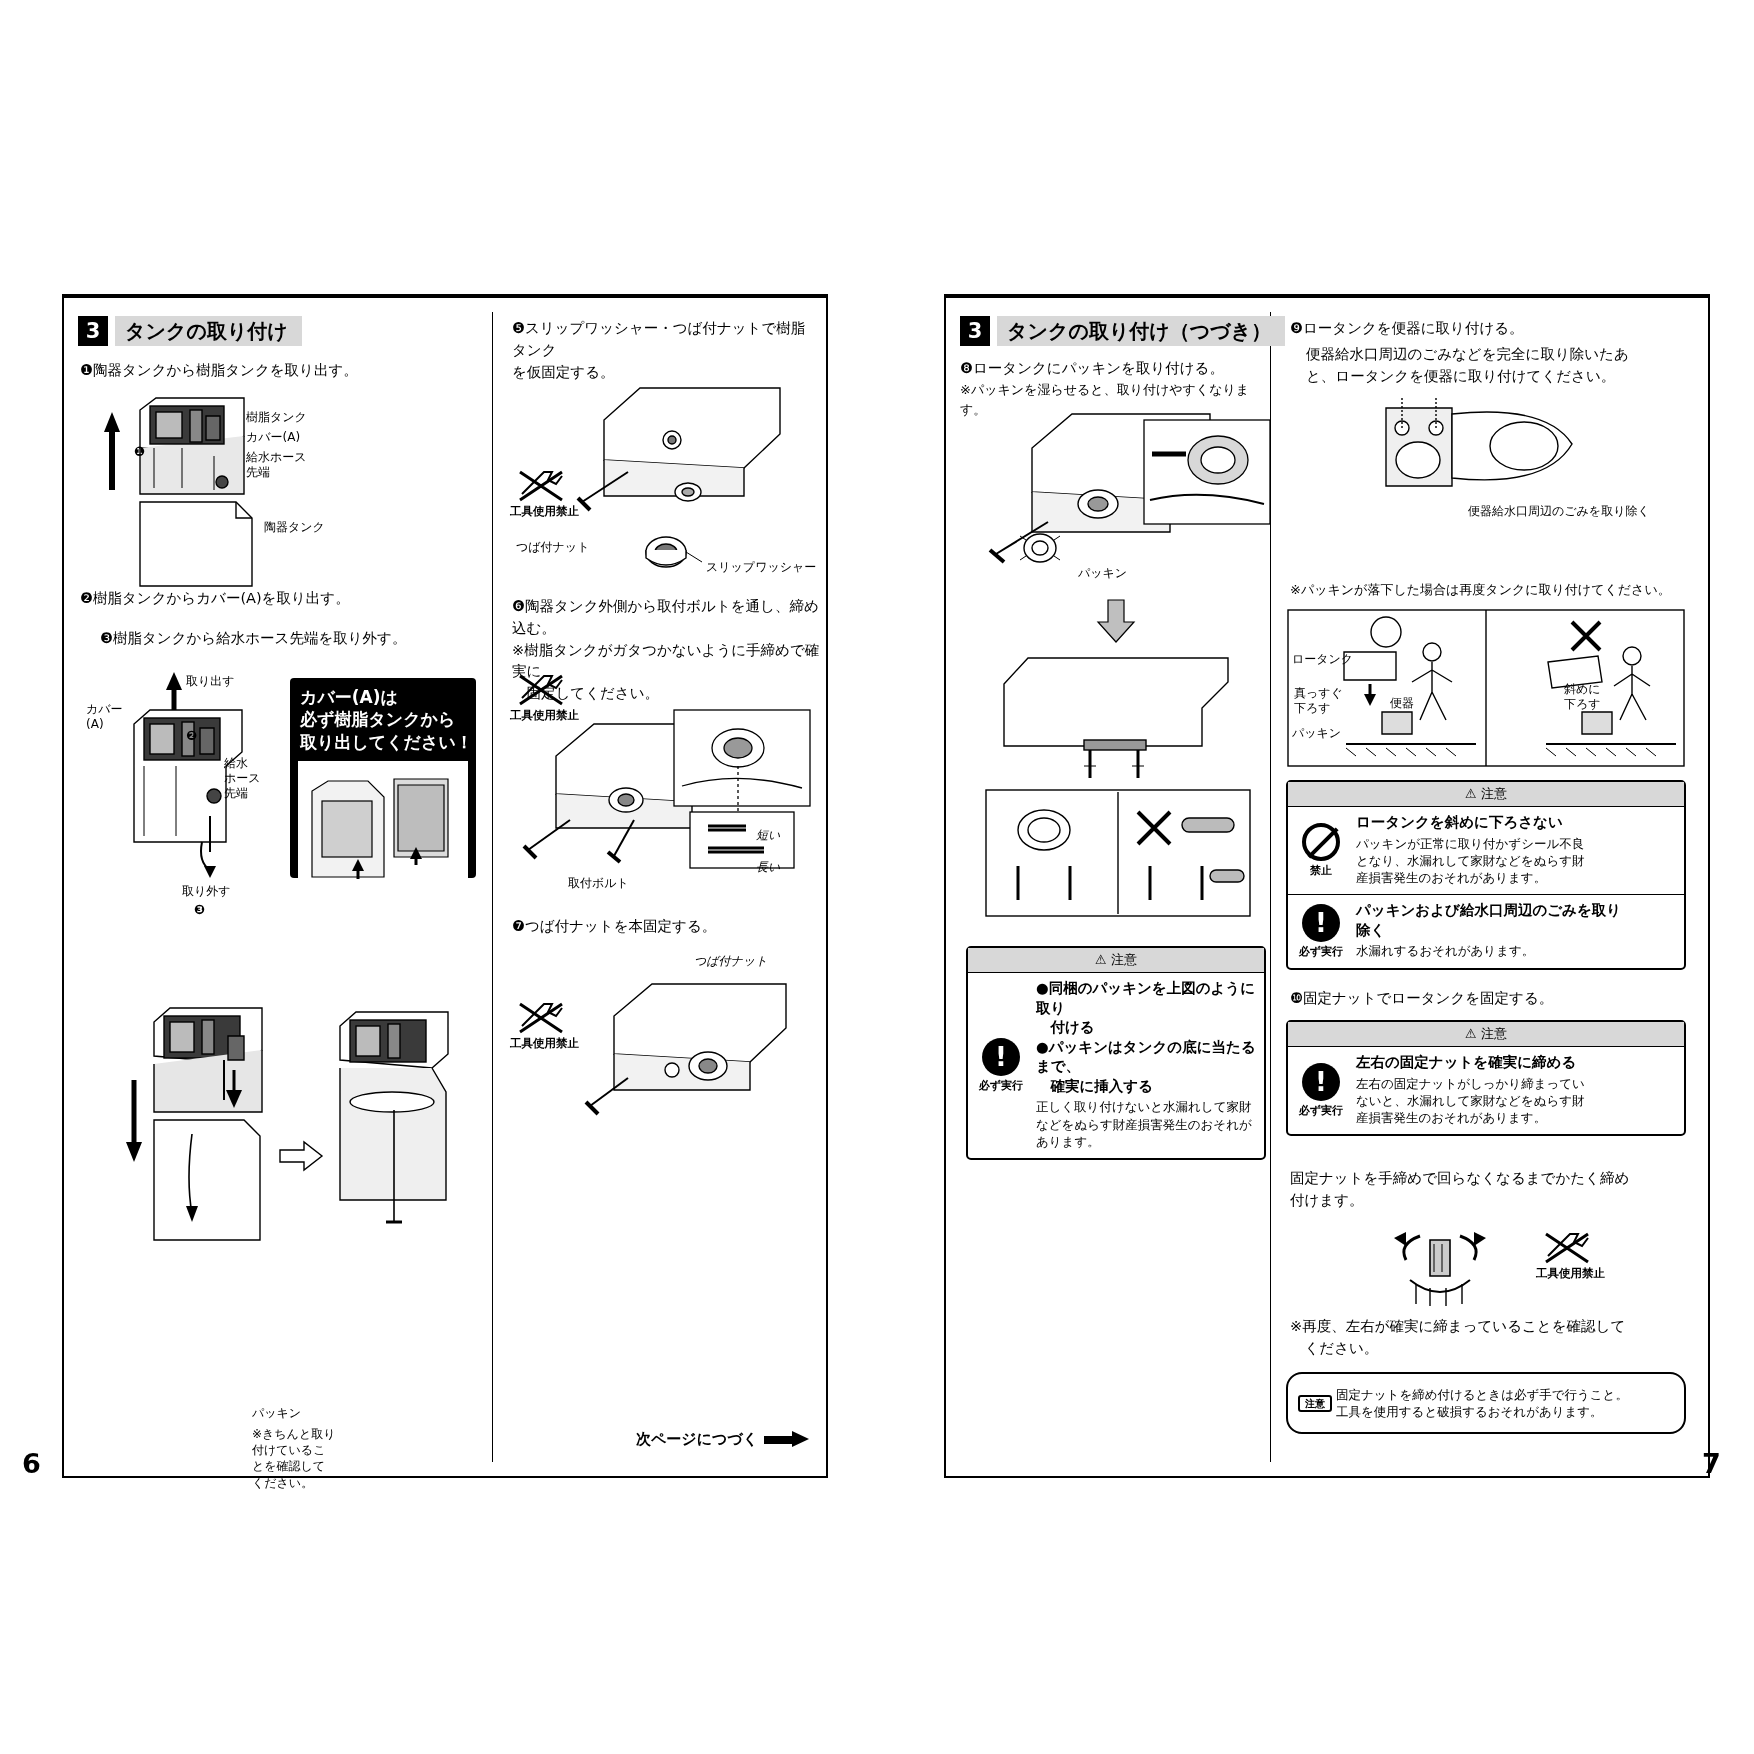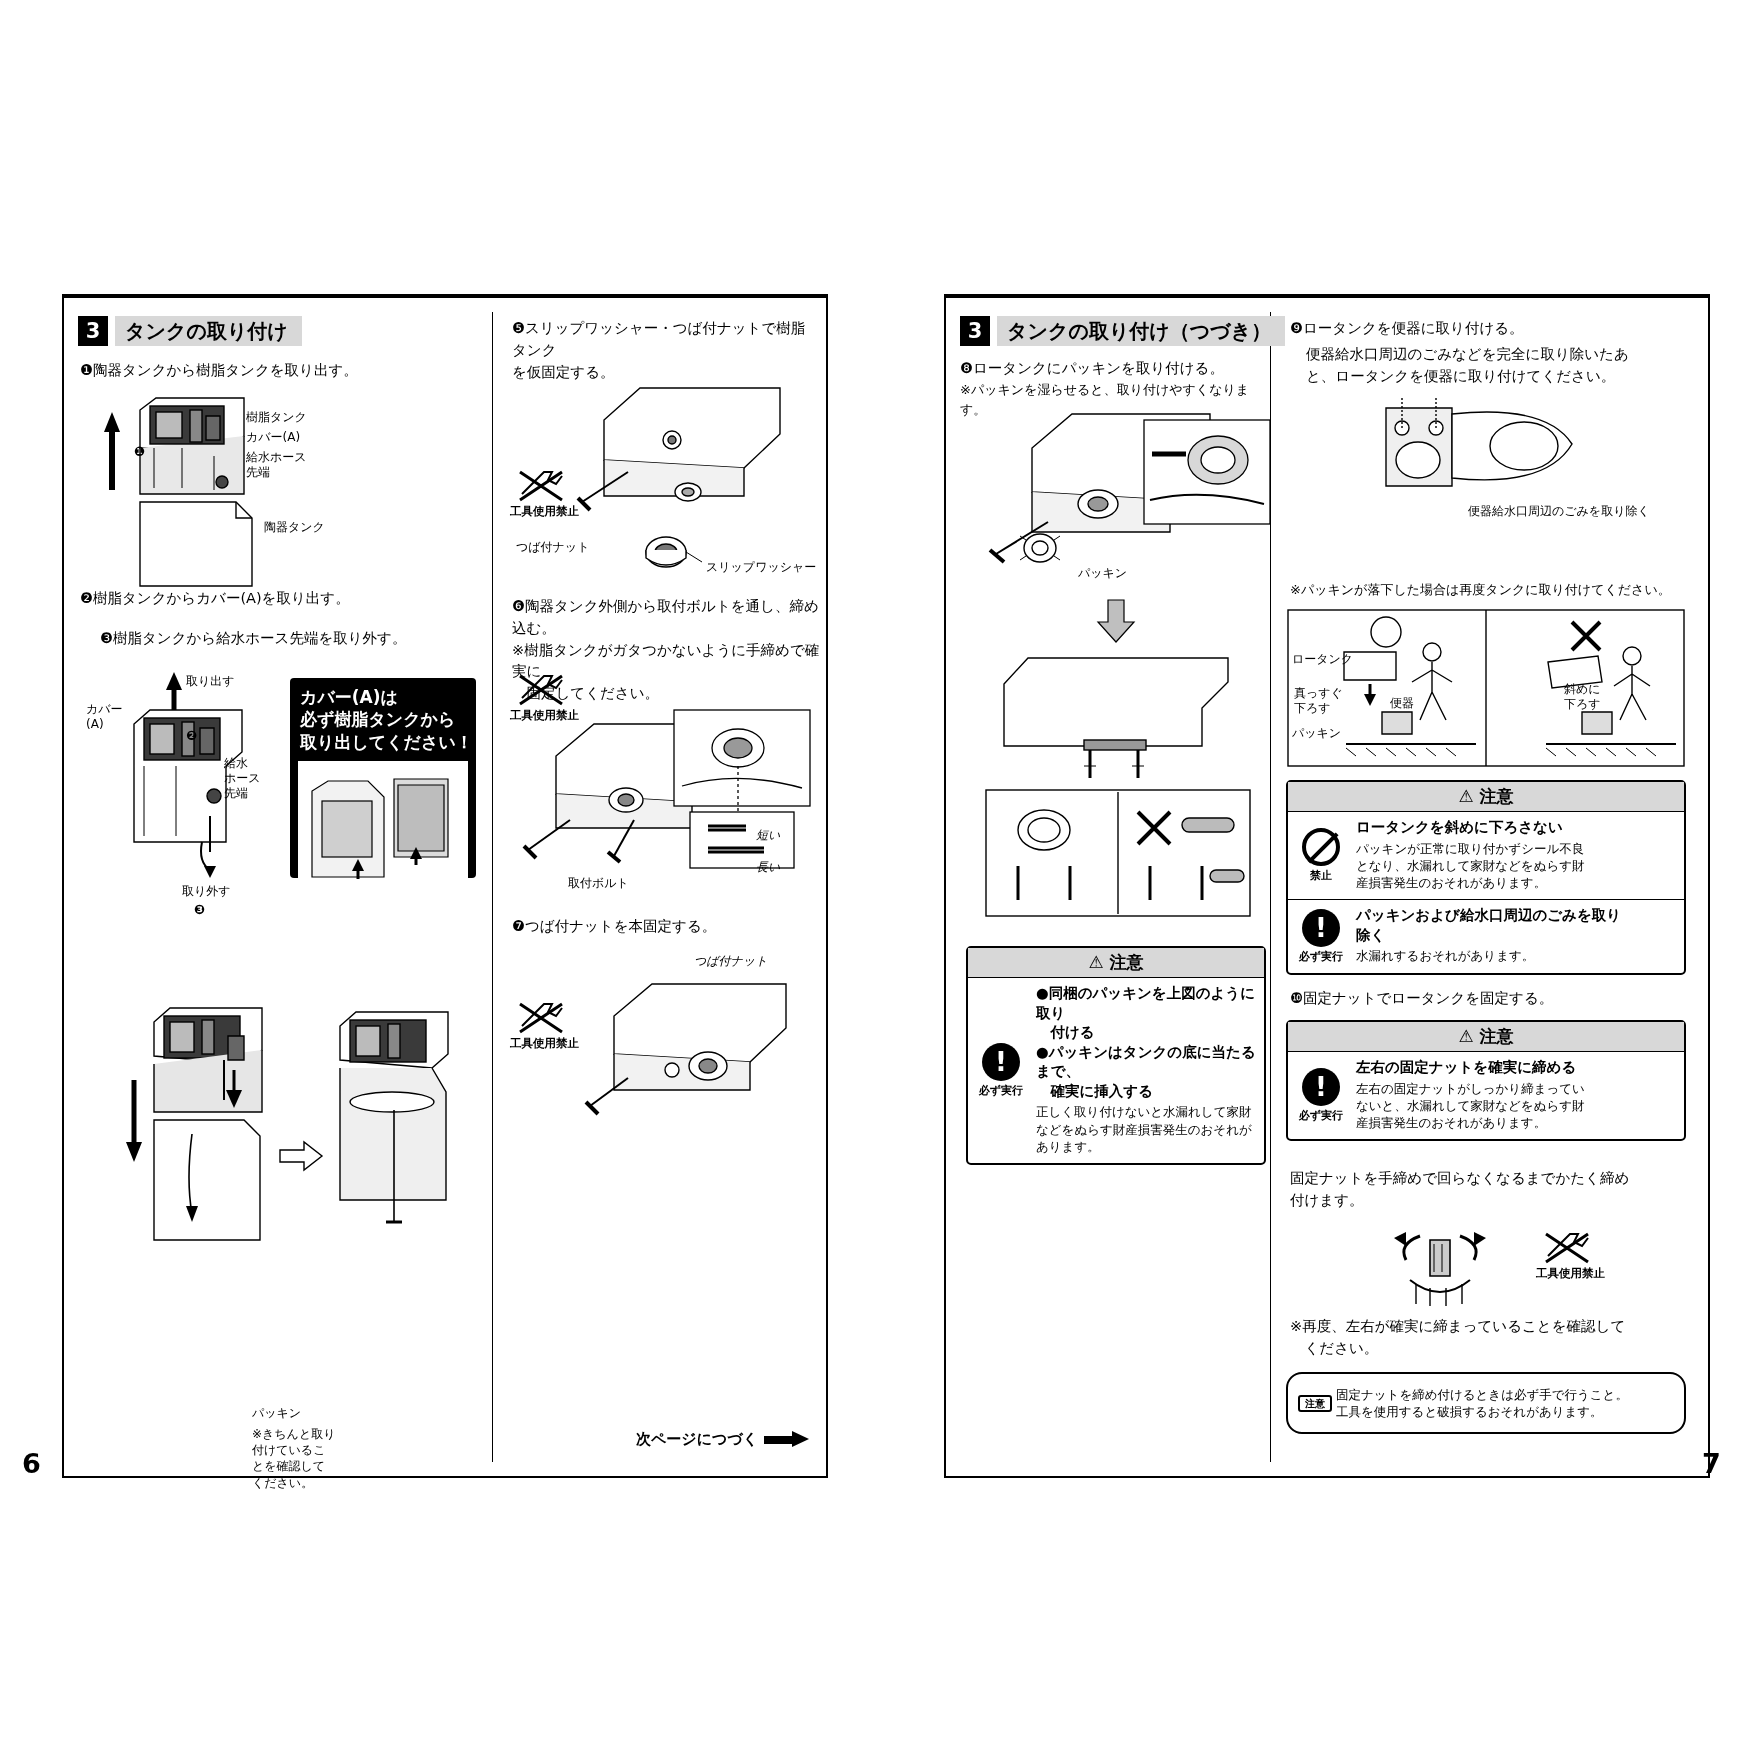--- a/index.html
+++ b/index.html
@@ -48,21 +48,21 @@
   .notool{position:absolute;}
   .notool .cap{position:absolute;left:-6px;top:38px;font-size:11.5px;font-weight:bold;white-space:nowrap;}
 
   
   .blackbox{position:absolute;background:#000;color:#fff;border-radius:4px;}
   .blackbox .h{font-weight:bold;font-size:17px;line-height:1.32;padding:8px 10px 4px 10px;white-space:pre;}
   .blackbox .pic{background:#fff;margin:4px 8px 8px 8px;height:128px;position:relative;}
 
   
   .caution{position:absolute;border:2px solid #000;border-radius:5px;background:#fff;box-sizing:border-box;}
-  .caution .chd{background:#d8d8d8;text-align:center;font-weight:bold;font-size:17px;padding:3px 0;border-bottom:1px solid #000;}
+  .caution .chd{background:#d8d8d8;text-align:center;font-weight:normal;font-size:13px;padding:3px 0;border-bottom:1px solid #000;}
   .caution .crow{display:flex;align-items:stretch;}
   .caution .cicon{width:66px;flex:0 0 66px;display:flex;flex-direction:column;align-items:center;justify-content:center;padding:6px 0;}
   .caution .cbody{flex:1;padding:6px 8px 8px 2px;}
   .caution .chead{font-weight:bold;font-size:14.5px;line-height:1.35;margin-bottom:2px;}
   .caution .cdesc{font-size:12.5px;line-height:1.38;}
   .iconlabel{font-size:11px;font-weight:bold;margin-top:2px;}
   .bangicon{width:38px;height:38px;border-radius:50%;background:#000;color:#fff;
     display:flex;align-items:center;justify-content:center;font-weight:bold;font-size:26px;line-height:1;}
   .banicon{width:38px;height:38px;border-radius:50%;border:4px solid #000;box-sizing:border-box;position:relative;}
   .banicon:after{content:"";position:absolute;left:-3px;top:14px;width:40px;height:4px;background:#000;transform:rotate(-45deg);}

